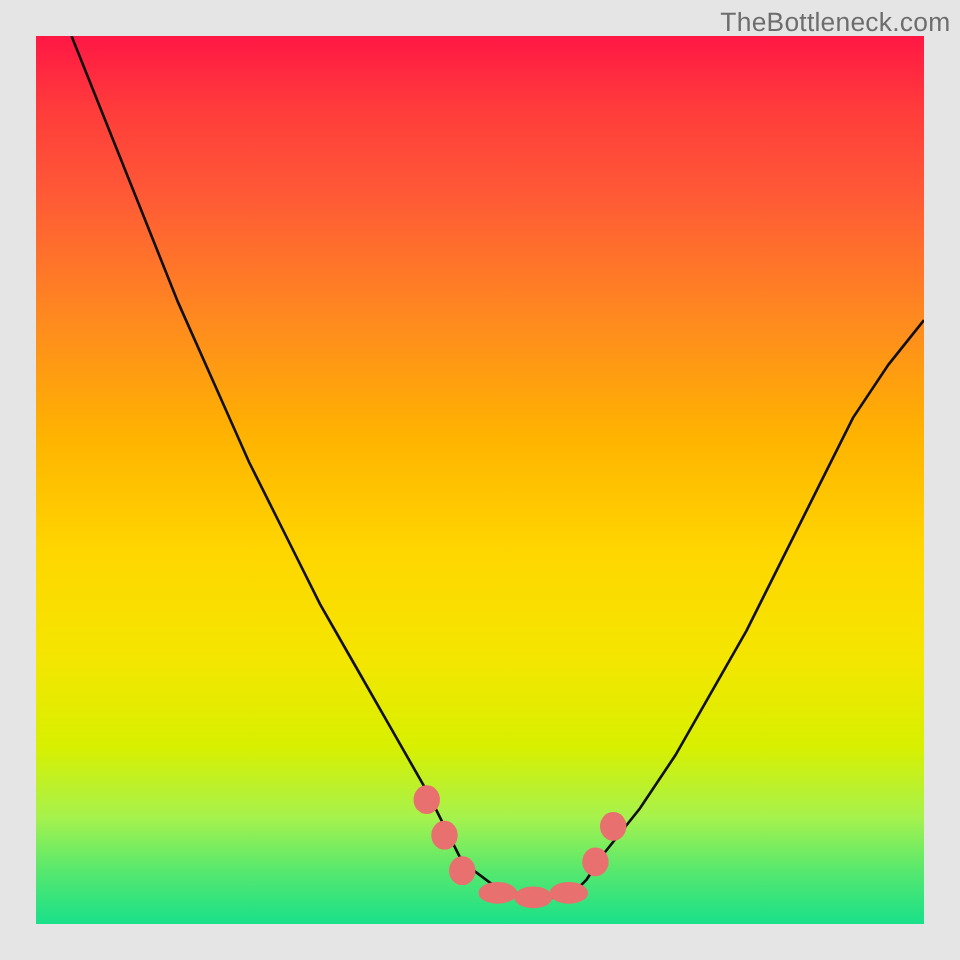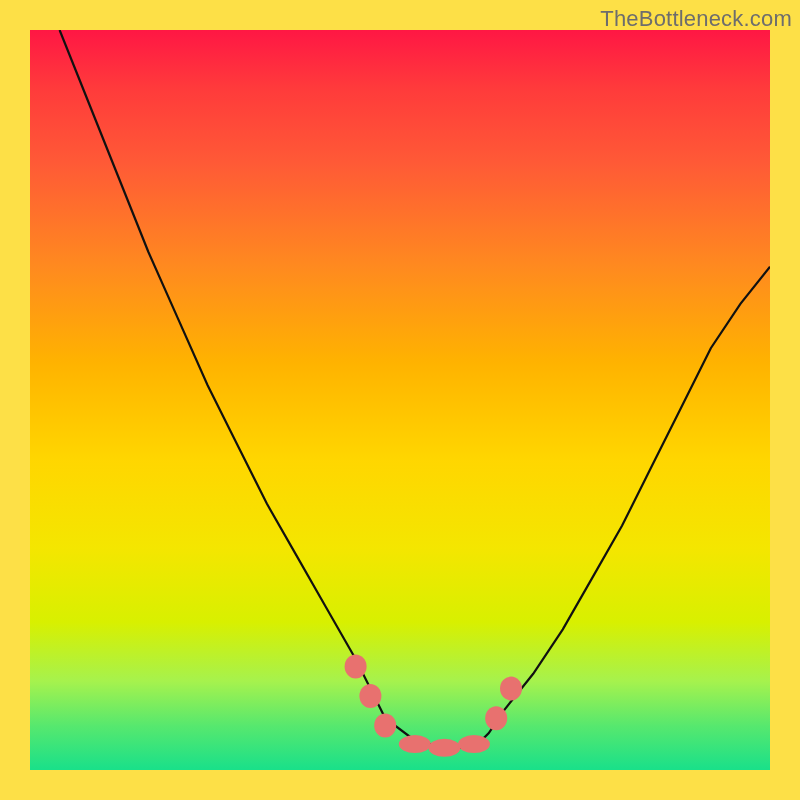--- a/index.html
+++ b/index.html
@@ -9,21 +9,21 @@
     height: 800px;
     background: #000;
     font-family: Arial, Helvetica, sans-serif;
     overflow: hidden;
   }
   .frame {
     position: absolute;
     top: 0; left: 0;
     width: 800px;
     height: 800px;
-    background: #fde047;
+    background: #e5e5e5;
   }
   .plot-area {
     position: absolute;
     top: 30px;
     left: 30px;
     width: 740px;
     height: 740px;
     
     background: linear-gradient(
       to bottom,

